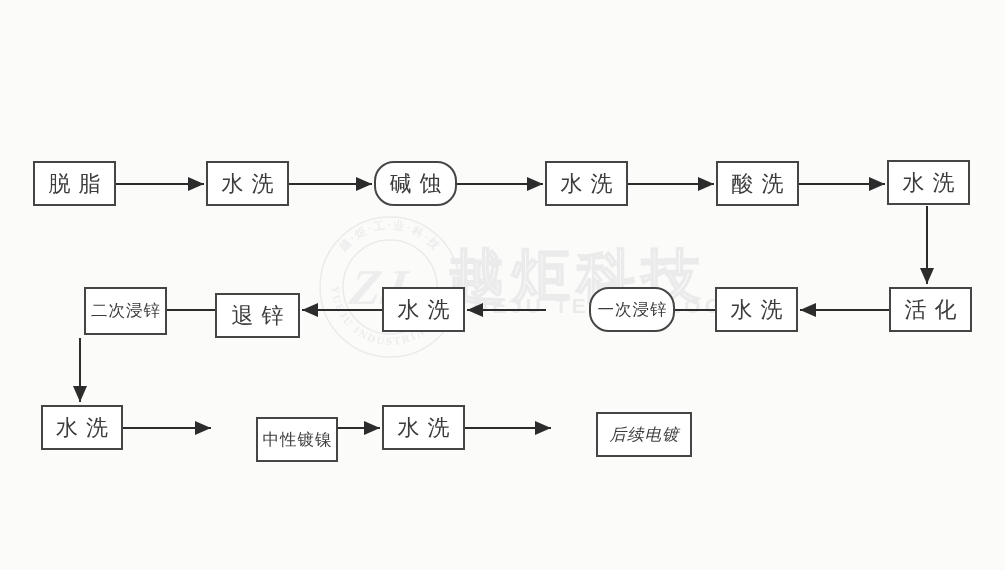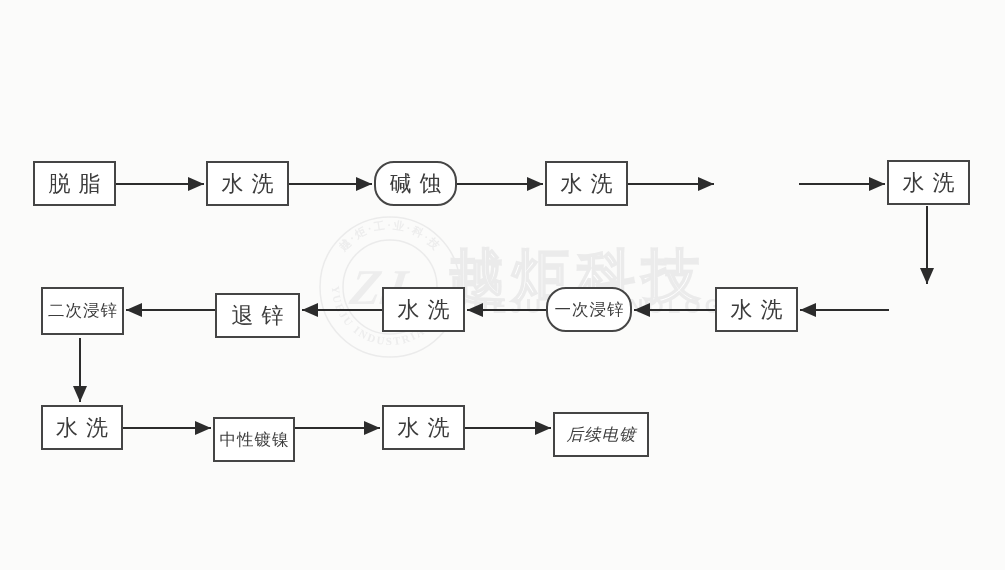--- a/index.html
+++ b/index.html
@@ -33,21 +33,21 @@
   .seal-ring{font-size:11px;font-weight:bold;letter-spacing:2px;}
   
   .node{
     position:absolute;z-index:2;box-sizing:border-box;
     width:83px;height:45px;
     background:var(--box_fill);border:2px solid var(--box_border);
     display:flex;align-items:center;justify-content:center;
     color:var(--text);font-size:22px;letter-spacing:8px;padding-left:8px;
     white-space:nowrap;
   }
-  .node.small{font-size:16.5px;letter-spacing:1px;padding-left:1px;}
+  .node.small{font-size:16.5px;letter-spacing:1px;padding-left:1px;margin-left:43px;}
   
   .arrow-layer{position:absolute;left:0;top:0;z-index:2;}
   .arrow-layer line{stroke:var(--arrow);stroke-width:2;}
 </style>
 </head>
 <body>
 
 <div class="stage">
 
   <svg class="wm wm-seal" viewBox="0 0 160 160" width="160" height="160">
@@ -93,22 +93,24 @@
 
     <line x1="123" y1="428" x2="211" y2="428" marker-end="url(#ah)"></line>
     <line x1="295" y1="428" x2="380" y2="428" marker-end="url(#ah)"></line>
     <line x1="465" y1="428" x2="551" y2="428" marker-end="url(#ah)"></line>
   </svg>
 
   <div class="node" style="left:33px;top:161px;">脱脂</div>
   <div class="node" style="left:206px;top:161px;">水洗</div>
   <div class="node" style="left:374px;top:161px;border-radius:20px;">碱蚀</div>
   <div class="node" style="left:545px;top:161px;">水洗</div>
+  <div class="node" style="left:716px;top:161px;">酸洗</div>
   <div class="node" style="left:887px;top:160px;">水洗</div>
 
+  <div class="node" style="left:889px;top:287px;">活化</div>
   <div class="node" style="left:715px;top:287px;">水洗</div>
   <div class="node small" style="left:546px;top:287px;width:86px;border-radius:20px;">一次浸锌</div>
   <div class="node" style="left:382px;top:287px;">水洗</div>
   <div class="node" style="left:215px;top:287px;width:85px;margin-top:6px;">退锌</div>
   <div class="node small" style="left:41px;top:287px;height:48px;">二次浸锌</div>
 
   <div class="node" style="left:41px;top:405px;width:82px;">水洗</div>
   <div class="node small" style="left:213px;top:417px;width:82px;">中性镀镍</div>
   <div class="node" style="left:382px;top:405px;">水洗</div>
   <div class="node small" style="left:553px;top:412px;width:96px;font-style:italic;">后续电镀</div>

